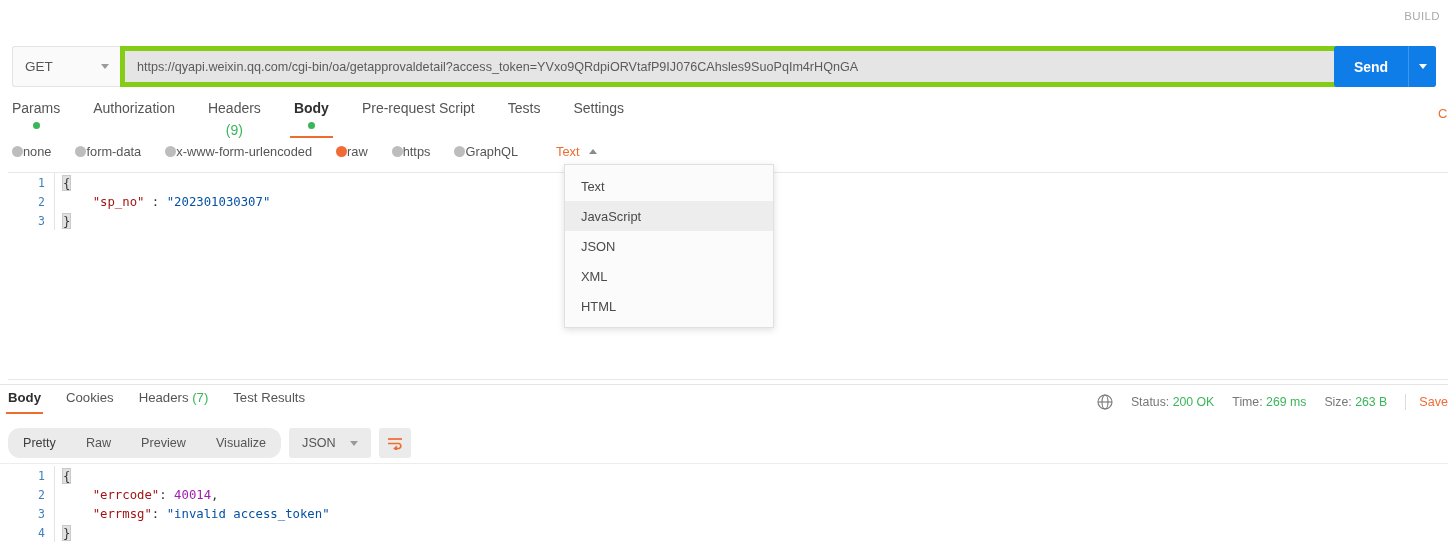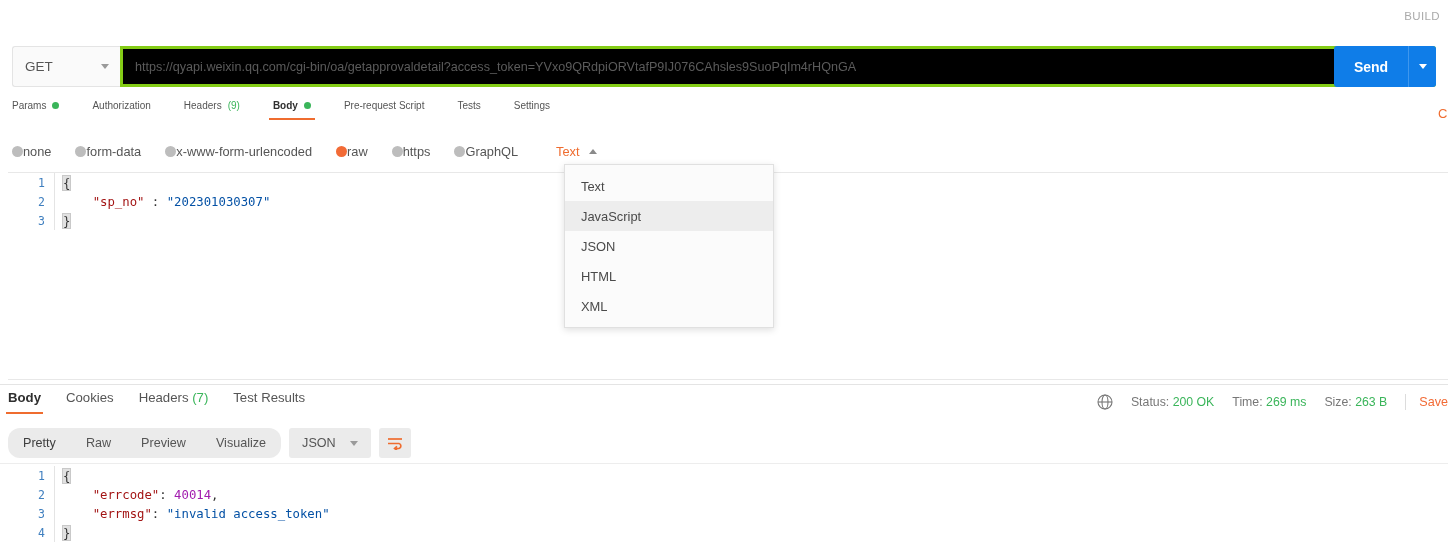--- a/index.html
+++ b/index.html
@@ -35,21 +35,21 @@
     background: #fafafa; border-radius: 3px 0 0 3px;
     display: flex; align-items: center; justify-content: space-between;
     padding: 0 11px 0 12px;
   }
   .method-label { font-size: 13.5px; color: #555; }
   .caret-down {
     width: 0; height: 0; border-left: 4.5px solid transparent;
     border-right: 4.5px solid transparent; border-top: 5px solid #9a9a9a;
   }
   .url-box {
-    flex: 1; border: 3px solid #84cc16; background: #000000;
+    flex: 1; border: 5px solid #84cc16; background: #e5e5e5;
     display: flex; align-items: center; padding: 0 12px;
     border-radius: 0 3px 3px 0;
   }
   .url-text {
     font-size: 12.6px; color: #5b5b5b; white-space: nowrap; overflow: hidden;
   }
   .send-group {
     position: absolute; right: 12px; top: 46px; height: 41px;
     display: flex; align-items: stretch;
   }
@@ -68,23 +68,23 @@
     width: 0; height: 0; border-left: 4.5px solid transparent;
     border-right: 4.5px solid transparent; border-top: 5px solid #ffffff;
   }
 
   
   .req-tabs {
     position: absolute; left: 0; top: 100px; width: 1448px; height: 30px;
     display: flex; align-items: flex-start; padding-left: 12px;
   }
   .rtab {
-    position: relative; font-size: 10px; color: #555555;
+    position: relative; font-size: 14px; color: #555555;
     padding: 0 0 9px 0; margin-right: 33px; cursor: pointer; white-space: nowrap;
-    display: flex; align-items: center; gap: 6px;
+    display: flex; align-items: center; gap: 6px; flex-direction: column;
   }
   .rtab.active { color: #2f2f2f; font-weight: bold; }
   .rtab.active::after {
     content: ""; position: absolute; left: -4px; right: -4px; bottom: 0;
     height: 2.5px; background: #ef6c2f;
   }
   .dot-green { width: 7px; height: 7px; border-radius: 50%; background: #3ab55a; display: inline-block; }
   .count-green { color: #3ab55a; }
   .tabs-right-cut {
     position: absolute; right: 0; top: 106px; width: 10px; height: 16px;
@@ -304,22 +304,22 @@
         <span class="vline"></span>
         <span class="code-txt"><span class="brace-hl">}</span></span>
       </div>
     </div>
   </div>
 
   <div class="dropdown">
     <div class="dd-item">Text</div>
     <div class="dd-item hover">JavaScript</div>
     <div class="dd-item">JSON</div>
+    <div class="dd-item">XML</div>
     <div class="dd-item">HTML</div>
-    <div class="dd-item">XML</div>
   </div>
 
   <div class="res-divider"></div>
 
   <div class="res-tabs">
     <div class="res-tab active">Body</div>
     <div class="res-tab">Cookies</div>
     <div class="res-tab">
       <span>Headers</span>
       <span class="count-green">(7)</span>

